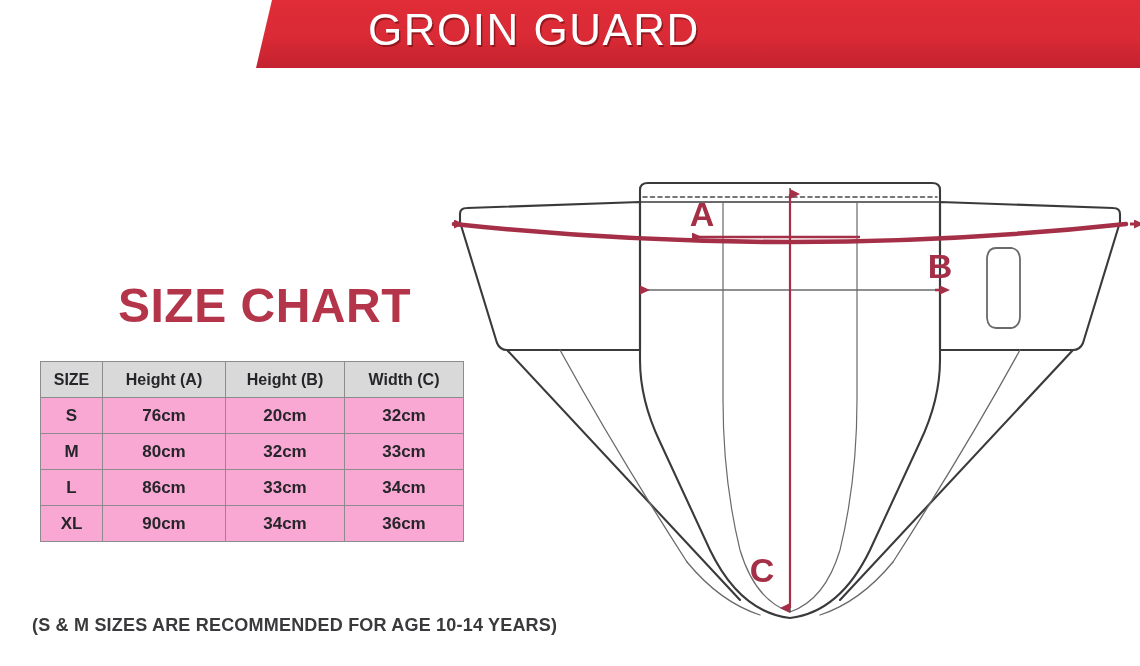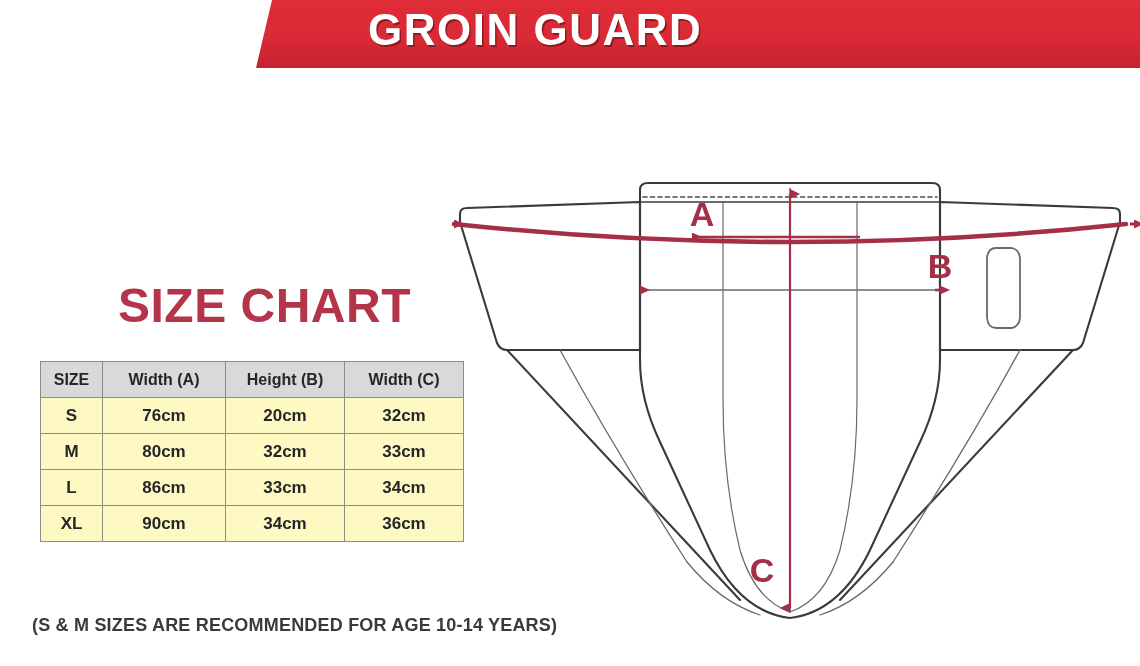--- a/index.html
+++ b/index.html
@@ -30,21 +30,21 @@
     width: 1140px;
     height: 70px;
   }
   .banner-title {
     position: absolute;
     left: 368px;
     top: 4px;
     height: 52px;
     line-height: 52px;
     font-size: 44px;
-    font-weight: bold;
+    font-weight: normal;
     letter-spacing: 1.5px;
     color: #ffffff;
     text-shadow: 1.5px 1.5px 0 rgba(90, 10, 15, 0.55);
     white-space: nowrap;
   }
 
   
   #size-chart-title {
     position: absolute;
     left: 118px;
@@ -57,21 +57,21 @@
   }
 
   
   #size-table {
     position: absolute;
     left: 40px;
     top: 361px;
     border-collapse: collapse;
     table-layout: fixed;
     width: 423px;
-    background: #fef9c3;
+    background: #f9a8d4;
   }
   #size-table th,
   #size-table td {
     border: 1px solid #8c8c8c;
     height: 35px;
     text-align: center;
     vertical-align: middle;
     font-size: 17px;
     font-weight: bold;
     color: #26262a;
@@ -135,21 +135,21 @@
 <table id="size-table">
   <colgroup>
     <col class="c-size">
       <col class="c-waist">
       <col class="c-width">
       <col class="c-height">
   </colgroup>
   <thead>
     <tr>
       <th>SIZE</th>
-      <th>Width (A)</th>
+      <th>Height (A)</th>
       <th>Height (B)</th>
       <th>Width (C)</th>
     </tr>
   </thead>
   <tbody>
     <tr>
       <td>S</td>
       <td>76cm</td>
       <td>20cm</td>
       <td>32cm</td>

